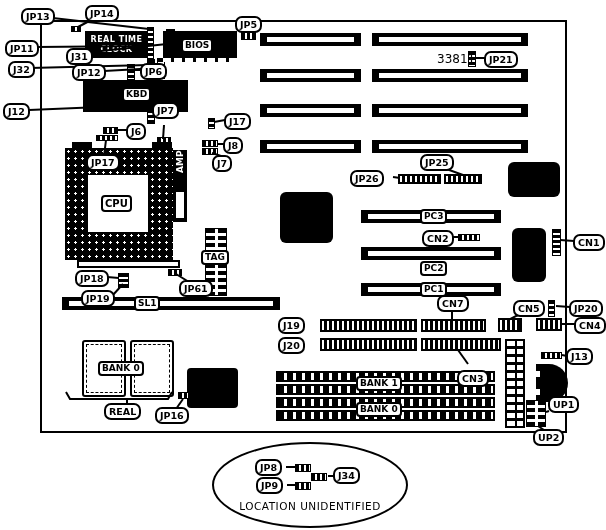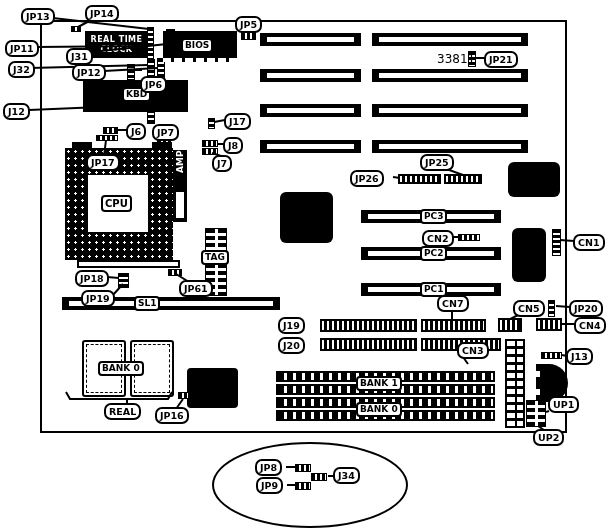--- a/index.html
+++ b/index.html
@@ -157,21 +157,21 @@
   <div class="qfp" style="left:512px;top:228px;width:34px;height:54px"></div>
   <div class="qfp" style="left:187px;top:368px;width:51px;height:40px;border-radius:4px"></div>
 
   <div class="hdr" style="left:398px;top:174px;width:43px;height:10px"></div>
   <div class="hdr" style="left:444px;top:174px;width:38px;height:10px"></div>
 
   <div class="slot" style="left:361px;top:210px;width:140px;height:13px"></div>
   <div class="slot" style="left:361px;top:247px;width:140px;height:13px"></div>
   <div class="slot" style="left:361px;top:283px;width:140px;height:13px"></div>
   <div class="box" style="left:420px;top:209px">PC3</div>
-  <div class="box" style="left:420px;top:246px">PC2</div>
+  <div class="box" style="left:420px;top:261px">PC2</div>
   <div class="box" style="left:420px;top:282px">PC1</div>
   <div class="jh" style="left:458px;top:234px;width:22px;height:7px"></div>
 
   <div class="pv" style="left:552px;top:229px;width:9px;height:27px"></div>
 
   <div class="jh" style="left:168px;top:269px;width:14px;height:7px"></div>
   <div class="pv" style="left:118px;top:273px;width:11px;height:15px"></div>
   <div class="slot" style="left:62px;top:297px;width:218px;height:13px"></div>
   <div class="box" style="left:134px;top:296px">SL1</div>
 
@@ -197,52 +197,53 @@
 
   <div class="cache" style="left:82px;top:340px;width:44px;height:57px"></div>
   <div class="cache" style="left:130px;top:340px;width:44px;height:57px"></div>
   <div class="box" style="left:98px;top:361px">BANK 0</div>
   <div class="jh" style="left:178px;top:392px;width:11px;height:7px"></div>
 
   <div class="ellipse" style="left:212px;top:442px;width:196px;height:86px"></div>
   <div class="jh" style="left:295px;top:464px;width:16px;height:8px"></div>
   <div class="jh" style="left:295px;top:482px;width:16px;height:8px"></div>
   <div class="jh" style="left:311px;top:473px;width:16px;height:8px"></div>
+  <div class="loctext" style="left:212px;top:500px;width:196px">LOCATION UNIDENTIFIED</div>
 
   <div class="bub" style="left:21px;top:8px">JP13</div>
   <div class="bub" style="left:85px;top:5px">JP14</div>
   <div class="bub" style="left:235px;top:16px">JP5</div>
   <div class="bub" style="left:5px;top:40px">JP11</div>
   <div class="bub" style="left:66px;top:48px">J31</div>
   <div class="bub" style="left:8px;top:61px">J32</div>
   <div class="bub" style="left:72px;top:64px">JP12</div>
-  <div class="bub" style="left:140px;top:76px">JP6</div>
+  <div class="bub" style="left:140px;top:63px">JP6</div>
   <div class="bub" style="left:3px;top:103px">J12</div>
   <div class="bub" style="left:484px;top:51px">JP21</div>
   <div class="bub" style="left:126px;top:123px">J6</div>
-  <div class="bub" style="left:152px;top:124px">JP7</div>
+  <div class="bub" style="left:152px;top:102px">JP7</div>
   <div class="bub" style="left:224px;top:113px">J17</div>
   <div class="bub" style="left:223px;top:137px">J8</div>
   <div class="bub" style="left:212px;top:155px">J7</div>
   <div class="bub" style="left:86px;top:154px">JP17</div>
   <div class="bub" style="left:75px;top:270px">JP18</div>
   <div class="bub" style="left:81px;top:290px">JP19</div>
   <div class="bub" style="left:179px;top:280px">JP61</div>
   <div class="bub" style="left:350px;top:170px">JP26</div>
   <div class="bub" style="left:420px;top:154px">JP25</div>
   <div class="bub" style="left:422px;top:230px">CN2</div>
   <div class="bub" style="left:437px;top:295px">CN7</div>
   <div class="bub" style="left:573px;top:234px">CN1</div>
   <div class="bub" style="left:513px;top:300px">CN5</div>
   <div class="bub" style="left:569px;top:300px">JP20</div>
   <div class="bub" style="left:574px;top:317px">CN4</div>
   <div class="bub" style="left:566px;top:348px">J13</div>
   <div class="bub" style="left:278px;top:317px">J19</div>
   <div class="bub" style="left:278px;top:337px">J20</div>
-  <div class="bub" style="left:457px;top:342px">CN3</div>
+  <div class="bub" style="left:457px;top:370px">CN3</div>
   <div class="bub" style="left:104px;top:403px">REAL</div>
   <div class="bub" style="left:155px;top:407px">JP16</div>
   <div class="bub" style="left:548px;top:396px">UP1</div>
   <div class="bub" style="left:533px;top:429px">UP2</div>
   <div class="bub" style="left:255px;top:459px">JP8</div>
   <div class="bub" style="left:256px;top:477px">JP9</div>
   <div class="bub" style="left:333px;top:467px">J34</div>
 
 </div>
 

